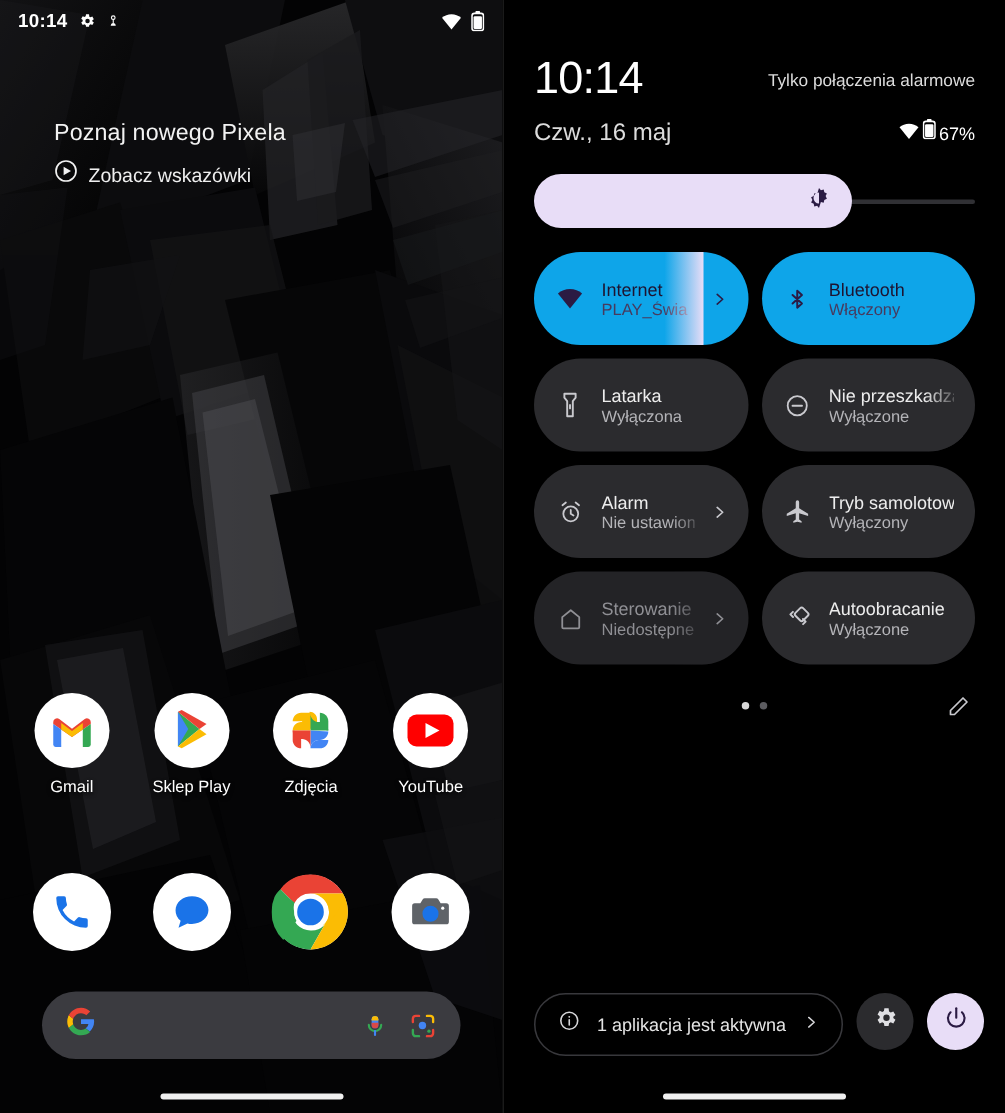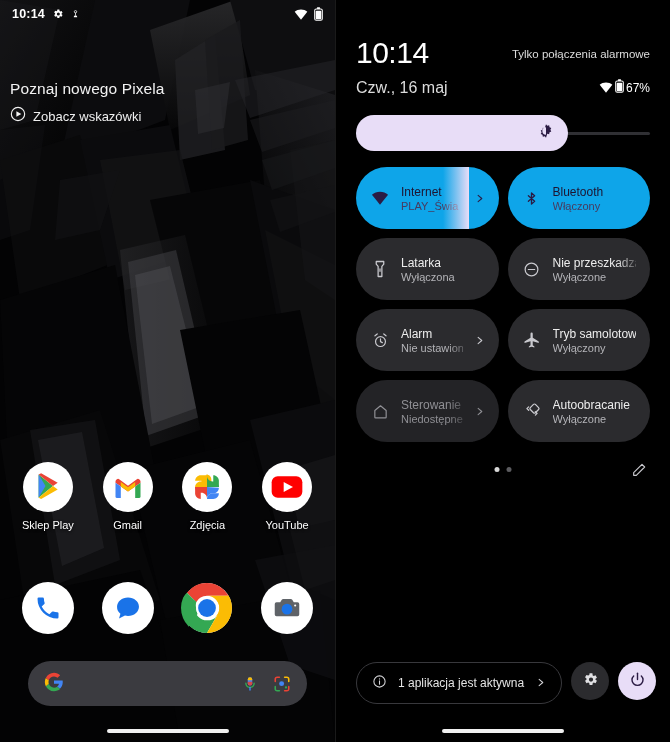--- a/index.html
+++ b/index.html
@@ -19,21 +19,21 @@
   .statusbar {
     position:absolute; top:0; left:0; right:0; height:28px;
     display:flex; align-items:center; padding:0 12px; z-index:5;
   }
   .sb-left { display:flex; align-items:center; gap:7px; }
   .sb-time { color:#fff; font-size:12.5px; font-weight:700; letter-spacing:.2px; }
   .sb-right { margin-left:auto; display:flex; align-items:center; gap:6px; }
   .sb-ico { display:flex; align-items:center; }
 
   .widget {
-    position:absolute; top:80px; left:10px; z-index:5; color:#fff;
+    position:absolute; top:80px; left:36px; z-index:5; color:#fff;
   }
   .widget-title { font-size:15.5px; font-weight:400; color:#f2f2f2; letter-spacing:.1px; }
   .widget-cta { display:flex; align-items:center; gap:7px; margin-top:8px; }
   .widget-cta-label { font-size:13px; color:#efefef; }
 
   .app-grid {
     position:absolute; left:0; right:0; top:462px; z-index:5;
     display:flex; justify-content:space-around; padding:0 8px;
   }
   .app { width:70px; display:flex; flex-direction:column; align-items:center; gap:7px; }
@@ -261,41 +261,41 @@
           </svg>
         </span>
         <span class="widget-cta-label">Zobacz wskazówki</span>
       </div>
     </div>
 
     <div class="app-grid">
 
       <div class="app">
         <div class="app-icon">
-          <svg width="30" height="30" viewBox="0 0 48 48">
-            <polygon points="9,4 32,22.5 9,41" fill="#34A853"></polygon>
-            <polygon points="9,4 9,41 20,22.5" fill="#4285F4"></polygon>
-            <polygon points="9,41 32,22.5 39.5,28 13,43" fill="#FBBC04"></polygon>
-            <polygon points="9,4 32,22.5 39.5,17 13,2" fill="#EA4335"></polygon>
-          </svg>
-        </div>
-        <span class="app-label">Sklep Play</span>
-      </div>
-
-      <div class="app">
-        <div class="app-icon">
           <svg width="30" height="30" viewBox="0 0 48 38">
             <path d="M4 34V10l20 14L44 10v24a2.5 2.5 0 01-2.5 2.5h-6V18L24 26 12.5 18v18.5h-6A2.5 2.5 0 014 34z" fill="#ffffff"></path>
             <path d="M4 10a4 4 0 016.4-3.2L24 17l13.6-10.2A4 4 0 0144 10v2L24 26 4 12z" fill="#EA4335"></path>
             <path d="M4 34V12l8.5 6v18.5H6.5A2.5 2.5 0 014 34z" fill="#4285F4"></path>
             <path d="M44 34V12l-8.5 6v18.5h6A2.5 2.5 0 0044 34z" fill="#34A853"></path>
             <path d="M12.5 18L24 26l11.5-8V11L24 19.5 12.5 11z" fill="#FBBC04"></path>
           </svg>
         </div>
         <span class="app-label">Gmail</span>
+      </div>
+
+      <div class="app">
+        <div class="app-icon">
+          <svg width="30" height="30" viewBox="0 0 48 48">
+            <polygon points="9,4 32,22.5 9,41" fill="#34A853"></polygon>
+            <polygon points="9,4 9,41 20,22.5" fill="#4285F4"></polygon>
+            <polygon points="9,41 32,22.5 39.5,28 13,43" fill="#FBBC04"></polygon>
+            <polygon points="9,4 32,22.5 39.5,17 13,2" fill="#EA4335"></polygon>
+          </svg>
+        </div>
+        <span class="app-label">Sklep Play</span>
       </div>
 
       <div class="app">
         <div class="app-icon">
           <svg width="30" height="30" viewBox="0 0 48 48">
             <path d="M23 4c4.4 0 8 3.6 8 8v10H23a8 8 0 010-16z" fill="#FBBC04" transform="rotate(0 23 14)"></path>
             <path d="M24 5c0 5-4 9-9 9H5c0-5 4-9 9-9z" fill="#FBBC04"></path>
             <path d="M43 24c-5 0-9-4-9-9V5c5 0 9 4 9 9z" fill="#34A853"></path>
             <path d="M24 43c0-5 4-9 9-9h10c0 5-4 9-9 9z" fill="#4285F4"></path>
             <path d="M5 24c5 0 9 4 9 9v10c-5 0-9-4-9-9z" fill="#EA4335"></path>

